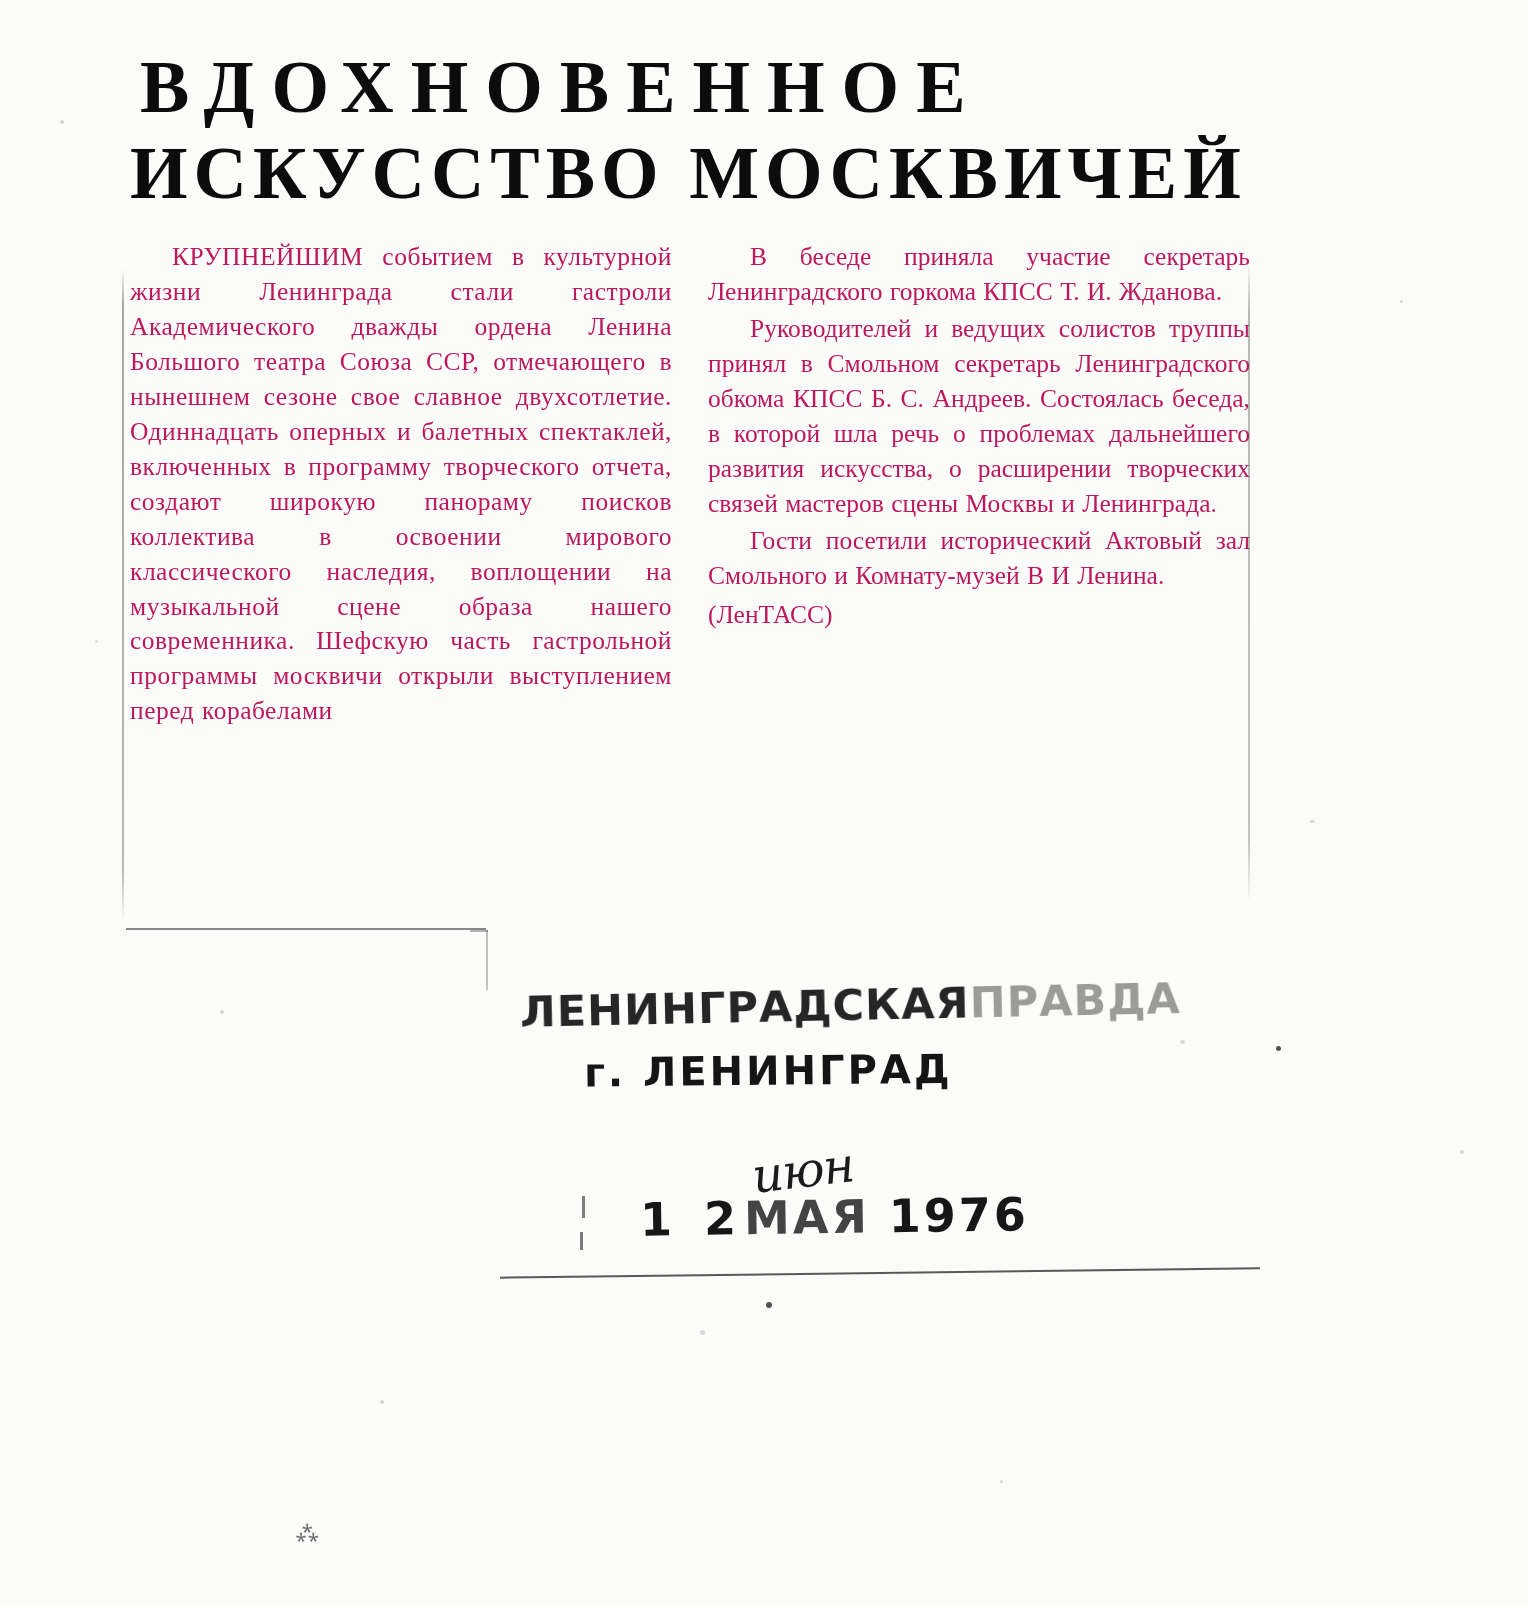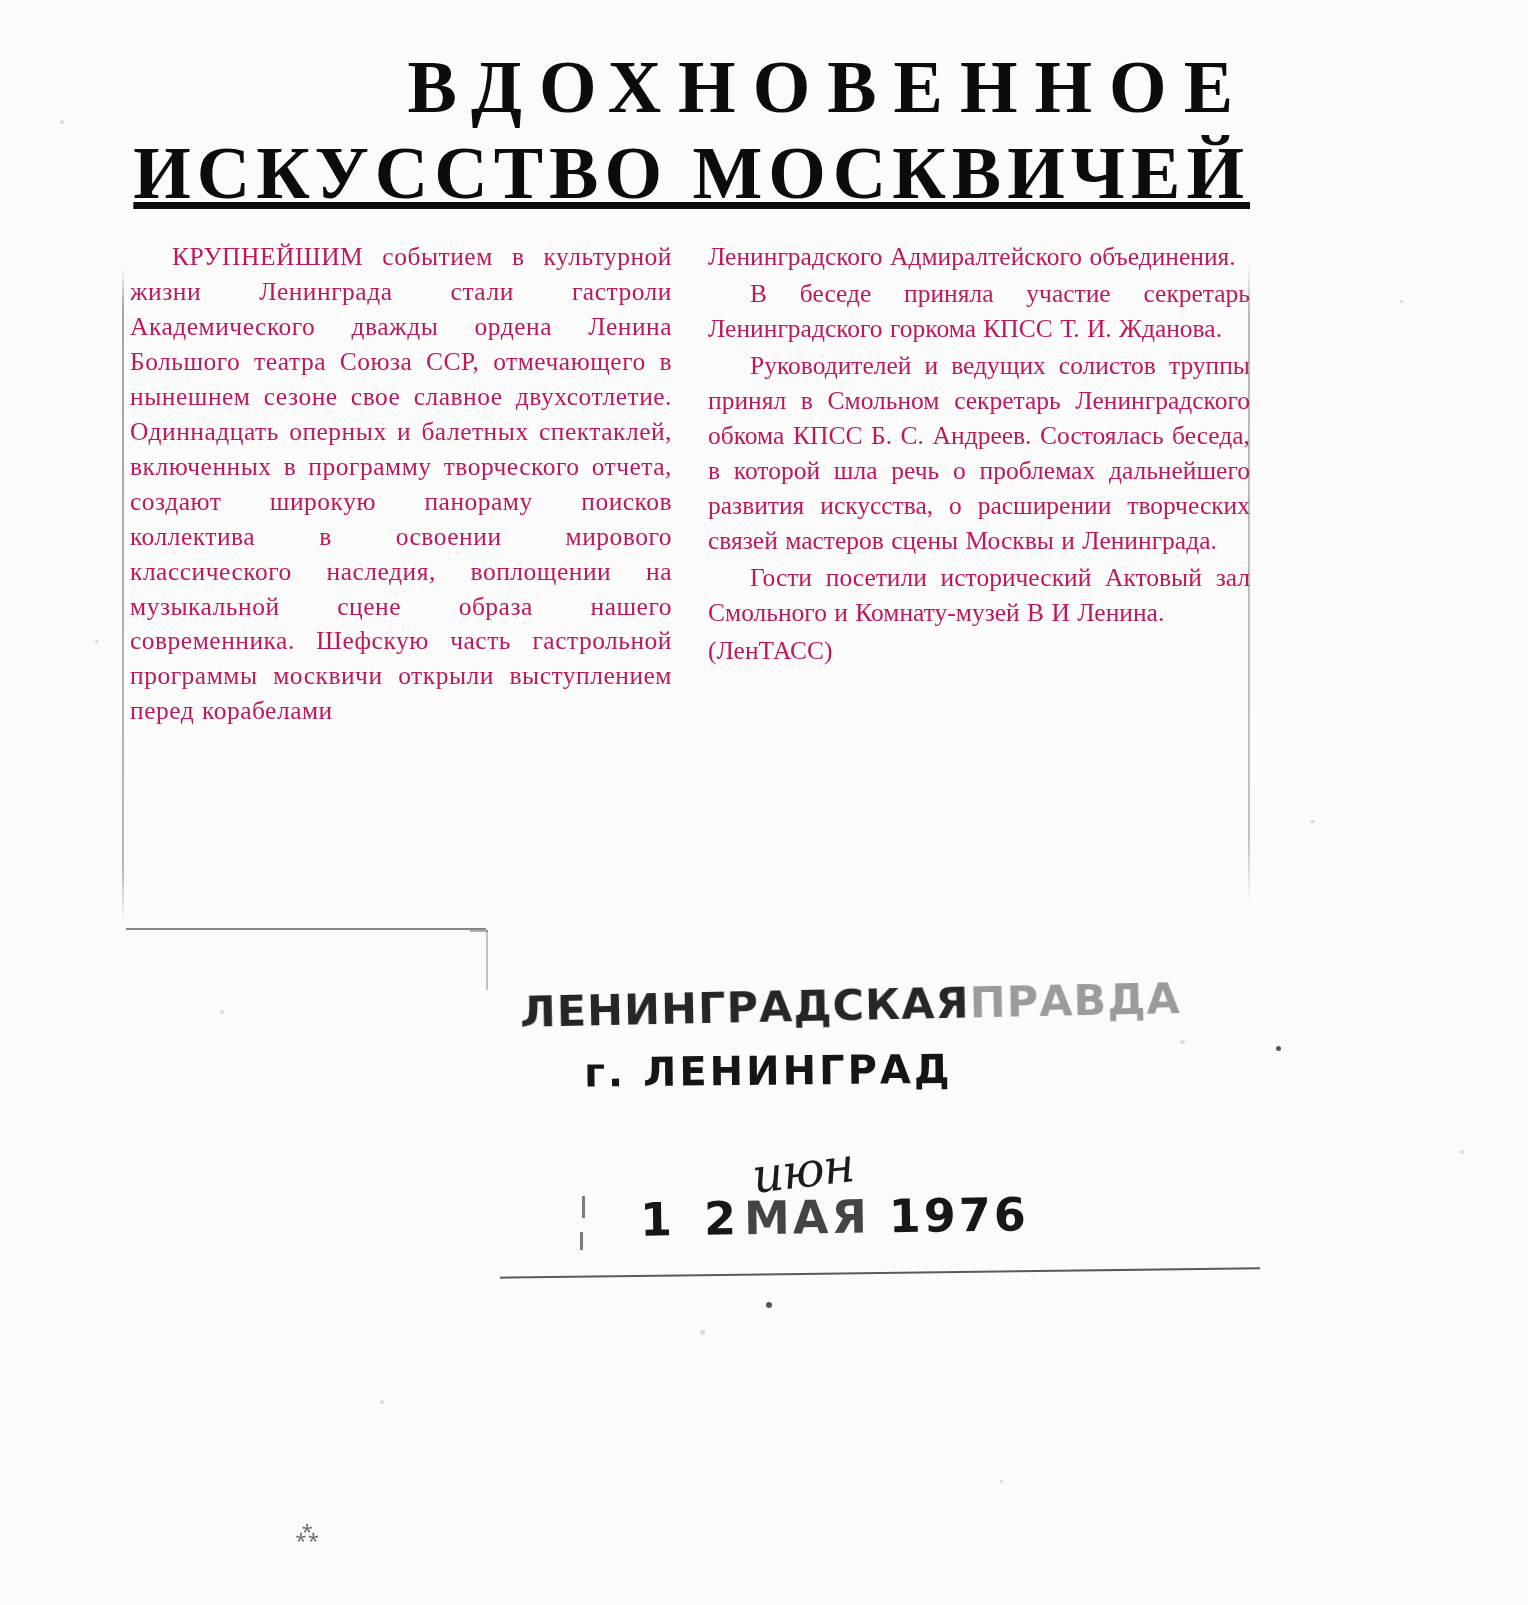--- a/index.html
+++ b/index.html
@@ -32,39 +32,38 @@
   
   .clipping {
     position: absolute;
     left: 130px;
     top: 48px;
     width: 1120px;
   }
 
   
   .headline {
-    text-align: right;
+    text-align: left;
     font-family: "Liberation Serif", serif;
     font-weight: bold;
     color: #0c0c0c;
   }
   .headline .line1 {
     font-size: 74px;
     letter-spacing: 17px;
     line-height: 1.06;
     white-space: nowrap;
     margin-left: 10px;
   }
   .headline .line2 {
     font-size: 74px;
     letter-spacing: 6px;
     line-height: 1.08;
     white-space: nowrap;
     margin-top: 8px;
-    text-decoration: underline;
   }
 
   
   .columns {
     margin-top: 26px;
     display: flex;
     gap: 36px;
     position: relative;
   }
   .col {
@@ -249,21 +248,20 @@
     <div class="line2">ИСКУССТВО МОСКВИЧЕЙ</div>
   </div>
 
   <div class="columns">
 
     <div class="col">
       <p class="indent caps">КРУПНЕЙШИМ событием в культурной жизни Ленинграда стали гастроли Академического дважды ордена Ленина Большого театра Союза ССР, отмечающего в нынешнем сезоне свое славное двухсотлетие. Одиннадцать оперных и балетных спектаклей, включенных в программу творческого отчета, создают широкую панораму поисков коллектива в освоении мирового классического наследия, воплощении на музыкальной сцене образа нашего современника. Шефскую часть гастрольной программы москвичи открыли выступлением перед корабелами</p>
     </div>
 
     <div class="col">
-      <p>Ленинградского Адмиралтейского объединения.</p>
       <p class="indent">В беседе приняла участие секретарь Ленинградского горкома КПСС Т. И. Жданова.</p>
       <p class="indent">Руководителей и ведущих солистов труппы принял в Смольном секретарь Ленинградского обкома КПСС Б. С. Андреев. Состоялась беседа, в которой шла речь о проблемах дальнейшего развития искусства, о расширении творческих связей мастеров сцены Москвы и Ленинграда.</p>
       <p class="indent">Гости посетили исторический Актовый зал Смольного и Комнату-музей В И Ленина.</p>
       <p class="sign">(ЛенТАСС)</p>
     </div>
 
   </div>
 </div>
 
 <div class="rule-left"></div>

